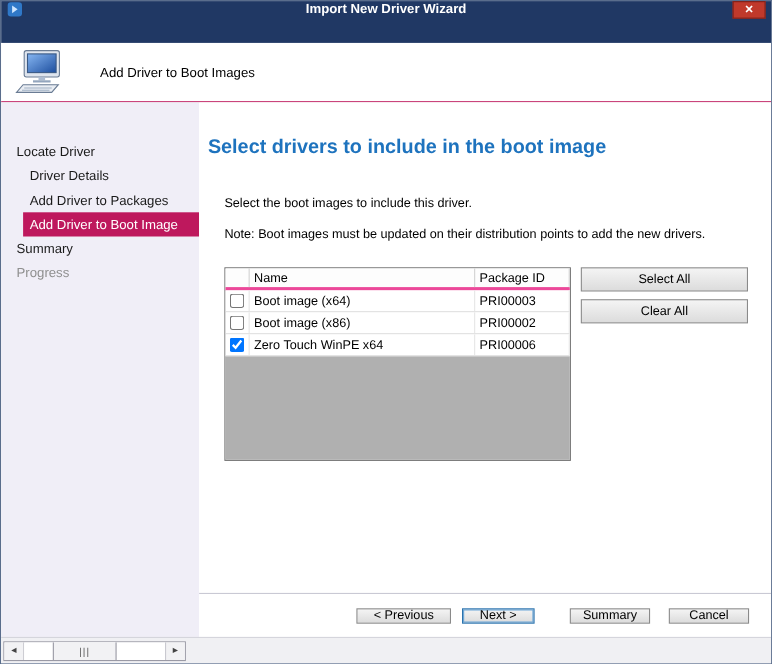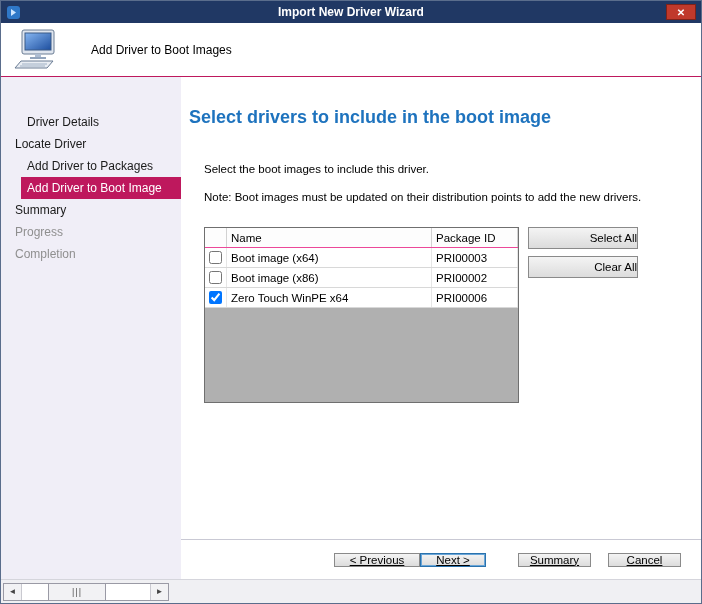--- a/index.html
+++ b/index.html
@@ -3,21 +3,21 @@
 <meta charset="utf-8">
 <style>
   * { margin:0; padding:0; box-sizing:border-box; }
   html,body { width:702px; height:604px; }
   body { font-family:"Liberation Sans", sans-serif; background:#fff; }
 
   .window { width:702px; height:604px; display:flex; flex-direction:column;
             border:1px solid #5a6d8c; background:#fff; overflow:hidden; }
 
   
-  .titlebar { height:22px; background:#203864; display:flex; align-items:center;
+  .titlebar { height:38px; background:#203864; display:flex; 
               position:relative; flex:0 0 auto; }
   .title-icon { width:15px; height:15px; margin-left:5px; z-index:1; }
   .title-text { position:absolute; left:0; right:0; text-align:center; color:#fff;
                 font-size:12px; font-weight:bold; }
   .close-btn { margin-left:auto; margin-right:5px; width:30px; height:16px;
                background:#c0392b; border:1px solid #7e221a; color:#fff; font-size:10px;
                font-weight:bold; display:flex; align-items:center; justify-content:center;
                z-index:1; cursor:default; }
 
   
@@ -40,45 +40,45 @@
   .content { flex:1; padding:30px 16px 0 8px; }
   .page-heading { font-size:18px; font-weight:bold; color:#1e73be; margin-bottom:34px; }
   .paras { margin-left:15px; width:482px; font-size:11.5px; color:#000; }
   .paras p { margin-bottom:13px; line-height:15px; }
 
   
   .table-zone { display:flex; margin-left:15px; margin-top:22px; align-items:flex-start; }
   .listview { width:315px; height:176px; border:1px solid #6f6f6f; background:#fff;
               display:flex; flex-direction:column; font-size:11.5px; }
   .lv-header { display:flex; height:20px; background:#fdfdfd;
-               border-bottom:1px solid #ec4899; flex:0 0 auto; }
+               border-bottom:3px solid #ec4899; flex:0 0 auto; }
   .lv-header .col { border-right:1px solid #d2d2d2; display:flex; align-items:center;
                     padding-left:4px; color:#000; cursor:default; }
   .lv-row { display:flex; height:20px; border-bottom:1px solid #d8d8d8;
             flex:0 0 auto; background:#fff; }
   .lv-row .col { display:flex; align-items:center; padding-left:4px;
                  border-right:1px solid #e6e6e6; overflow:hidden; white-space:nowrap; }
   .col.check { width:22px; justify-content:center; padding-left:0; flex:0 0 auto; }
   .col.name { flex:1; min-width:0; }
   .col.pkg { width:86px; flex:0 0 auto; }
   .lv-empty { flex:1; background:#b0b0b0; }
   .cb { width:13px; height:13px; margin:0; }
 
   .side-btns { margin-left:9px; display:flex; flex-direction:column; gap:7px; }
   .btn { font-family:inherit; font-size:11.5px; color:#000;
          background:linear-gradient(#f4f4f4,#dcdcdc); border:1px solid #8a8a8a;
          height:22px; cursor:default; }
-  .side-btns .btn { width:110px;text-align:right; }
+  .side-btns .btn { width:152px; }
 
   
   .footer-btns { flex:0 0 auto; height:40px; border-top:1px solid #c9c9d4; display:flex;
                  align-items:center; justify-content:flex-end; padding-right:20px; }
-  .footer-btns .btn { height:14px;text-decoration:underline; }
+  .footer-btns .btn { height:14px; }
   .btn-prev { width:86px; }
-  .btn-next { width:66px; margin-left:0; border:1px solid #2a72ad;
+  .btn-next { width:66px; margin-left:10px; border:1px solid #2a72ad;
               box-shadow:inset 0 0 0 1px #6aa6d8; }
   .btn-summary { width:73px; margin-left:32px; }
   .btn-cancel { width:73px; margin-left:17px; }
 
   
   .statusbar { flex:0 0 auto; height:24px; background:#f0f0f3; border-top:1px solid #d5d5dc;
                display:flex; align-items:center; padding-left:2px; }
   .hscroll { width:166px; height:18px; border:1px solid #9a9aa5; background:#fff;
              display:flex; }
   .hs-btn { width:18px; height:100%; background:#f2f2f4; border:none; font-size:8px;
@@ -120,27 +120,26 @@
       <rect x="17" y="28" width="16" height="2" fill="#93a5bd"></rect>
       <path d="M2 39 L34 39 L40 32 L8 32 Z" fill="#e9edf3" stroke="#6a7c94"></path>
       <path d="M7 37 L32 37 M9 35 L34 35" stroke="#9fb0c4" fill="none"></path>
     </svg>
     <div class="header-title">Add Driver to Boot Images</div>
   </div>
 
   <div class="body">
 
     <div class="nav">
+      <div class="nav-item lvl0">Locate Driver</div>
       <div class="nav-item lvl1">Driver Details</div>
-      <div class="nav-item lvl0">Locate Driver</div>
       <div class="nav-item lvl1">Add Driver to Packages</div>
       <div class="nav-item lvl1 selected">Add Driver to Boot Image</div>
       <div class="nav-item lvl0">Summary</div>
       <div class="nav-item lvl0 disabled">Progress</div>
-      <div class="nav-item lvl0 disabled">Completion</div>
     </div>
 
     <div class="main">
       <div class="content">
         <div class="page-heading">Select drivers to include in the boot image</div>
 
         <div class="paras">
           <p>Select the boot images to include this driver.</p>
           <p>Note: Boot images must be updated on their distribution points to add the new drivers.</p>
         </div>

